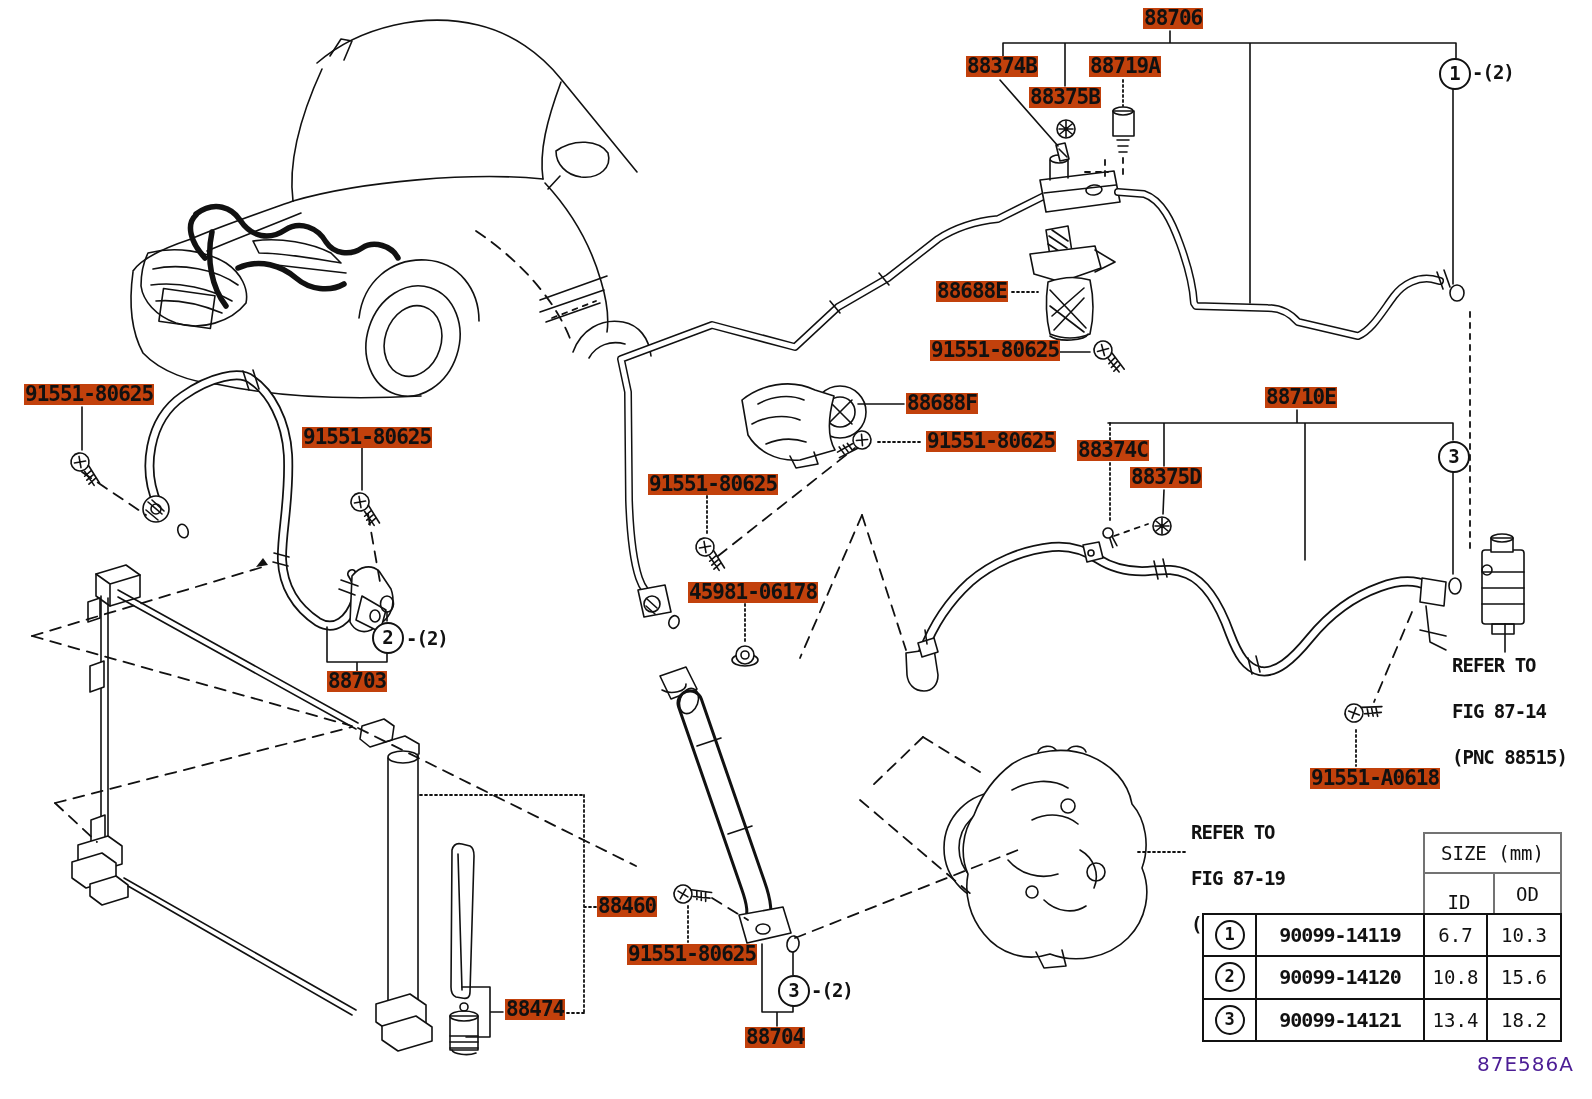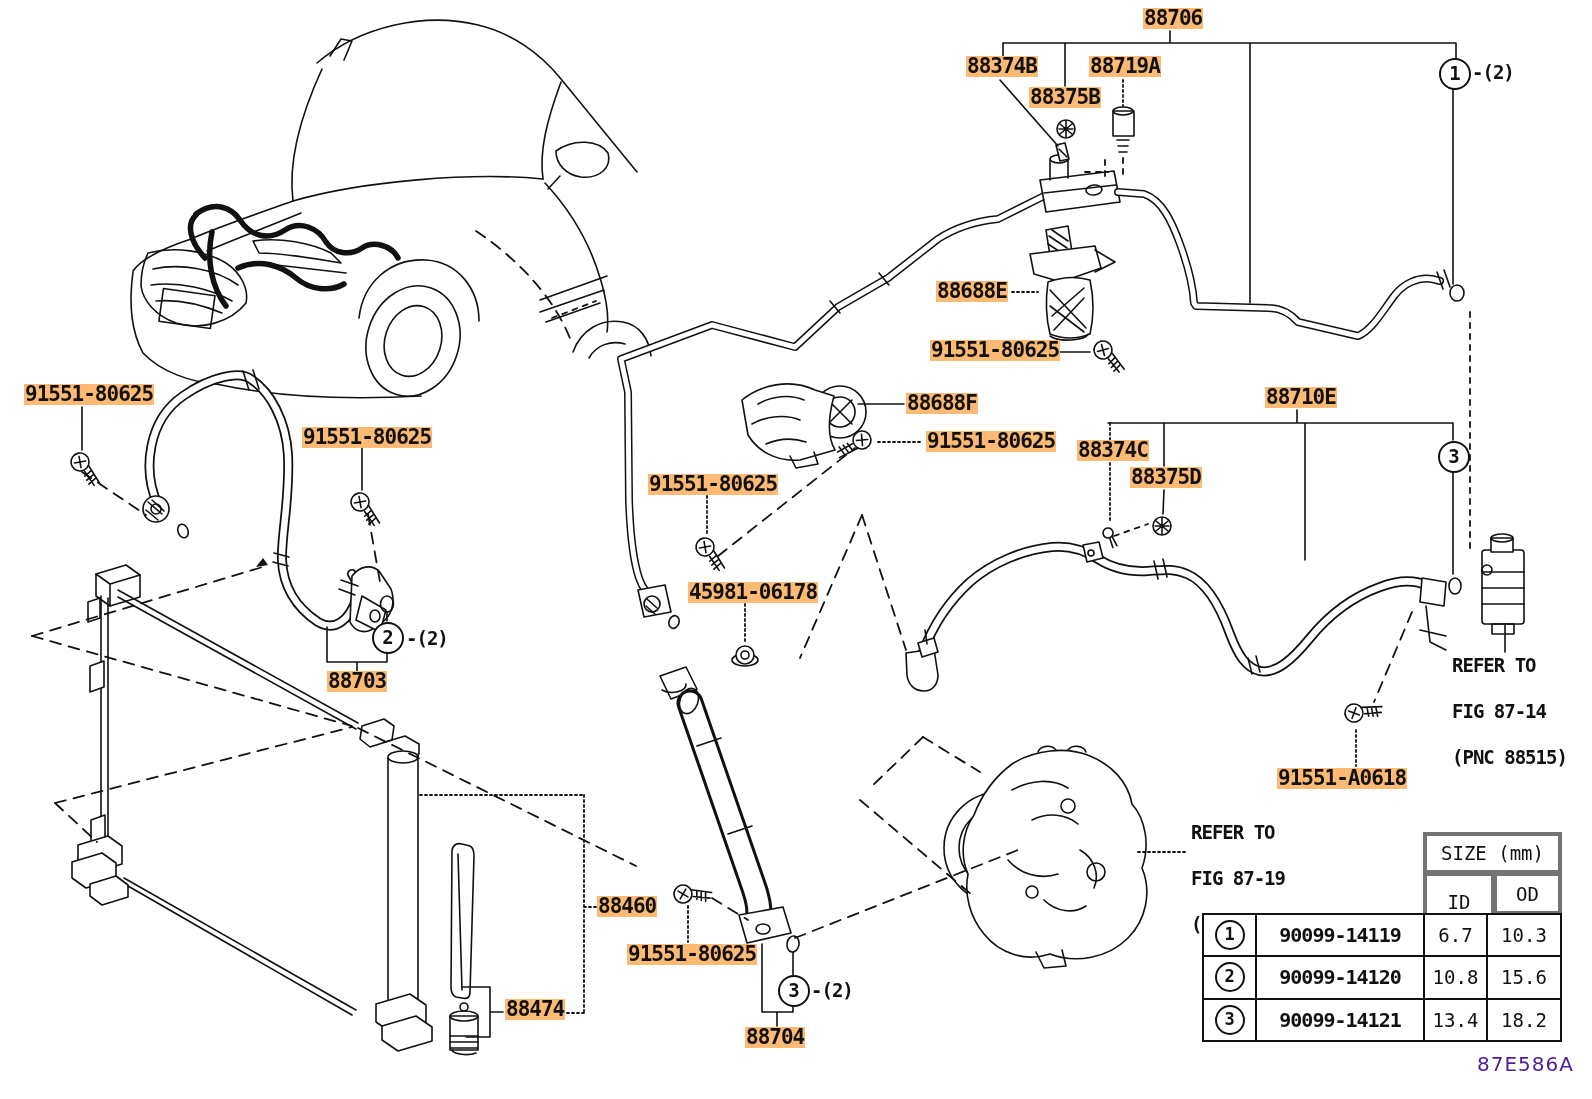--- a/index.html
+++ b/index.html
@@ -19,40 +19,40 @@
   .art .pipe-i{stroke:#fff;stroke-width:5;}
   .art .fat-o{stroke-width:27;}
   .art .fat-i{stroke:#fff;stroke-width:21;}
   .art .bold{stroke-width:5.5;}
   .art .dash{stroke-dasharray:11 8;stroke-width:1.8;}
   .art .dashfine{stroke-dasharray:5 6;stroke-width:1.8;}
   .art .dot{stroke-dasharray:2 3;stroke-width:1.8;}
   .art .solidfill{fill:#111;stroke:none;}
   .lbl{
     position:absolute;font-weight:bold;font-size:21px;line-height:1;
-    letter-spacing:-1px;white-space:nowrap;background:#fdba74;padding:0 1px;
+    letter-spacing:-1px;white-space:nowrap;background:#c2410c;padding:0 1px;
   }
   .qty{
     position:absolute;font-weight:bold;font-size:19px;line-height:1;
     letter-spacing:-1px;white-space:nowrap;background:#fff;
   }
   .circ{
     position:absolute;width:28px;height:28px;border:2.2px solid #111;border-radius:50%;
     background:#fff;font-weight:bold;font-size:19px;line-height:27px;text-align:center;
   }
   .ref{
     position:absolute;font-weight:bold;font-size:19px;line-height:23px;
     letter-spacing:-1px;white-space:pre;background:#fff;
   }
   .code{
     position:absolute;font-family:"DejaVu Sans",sans-serif;font-size:20px;
     letter-spacing:1px;color:#4c1d95;background:#fff;
   }
   
-  .tbl-box{position:absolute;border:4px solid #737373;background:#fff;box-sizing:border-box;
+  .tbl-box{position:absolute;border:2px solid #737373;background:#fff;box-sizing:border-box;
     font-size:19px;display:flex;align-items:center;justify-content:center;}
   .tbl-grid{position:absolute;border:2px solid #111;background:#fff;box-sizing:border-box;
     display:flex;flex-direction:column;}
   .tbl-row{flex:1;display:flex;border-top:2px solid #111;box-sizing:border-box;}
   .tbl-row:first-child{border-top:none;}
   .tbl-cell{display:flex;align-items:center;justify-content:center;border-left:2px solid #111;
     box-sizing:border-box;font-size:19px;}
   .tbl-cell:first-child{border-left:none;}
   .c-num{width:51px;}
   .c-part{width:168px;font-weight:bold;font-size:20px;letter-spacing:-1px;}
@@ -344,21 +344,21 @@
   <div class="lbl" style="left:1130px;top:467px">88375D</div>
   <div class="lbl" style="left:648px;top:474px">91551-80625</div>
   <div class="lbl" style="left:688px;top:582px">45981-06178</div>
   <div class="lbl" style="left:24px;top:384px">91551-80625</div>
   <div class="lbl" style="left:302px;top:427px">91551-80625</div>
   <div class="lbl" style="left:327px;top:671px">88703</div>
   <div class="lbl" style="left:597px;top:896px">88460</div>
   <div class="lbl" style="left:627px;top:944px">91551-80625</div>
   <div class="lbl" style="left:745px;top:1027px">88704</div>
   <div class="lbl" style="left:505px;top:999px">88474</div>
-  <div class="lbl" style="left:1277px;top:768px">91551-A0618</div>
+  <div class="lbl" style="left:1310px;top:768px">91551-A0618</div>
 
   <div class="circ" style="left:1439px;top:58px">1</div>
   <div class="qty" style="left:1472px;top:63px">-(2)</div>
   <div class="circ" style="left:372px;top:622px">2</div>
   <div class="qty" style="left:406px;top:629px">-(2)</div>
   <div class="circ" style="left:1438px;top:441px">3</div>
   <div class="circ" style="left:778px;top:975px">3</div>
   <div class="qty" style="left:811px;top:981px">-(2)</div>
 
   <div class="ref" style="left:1452px;top:654px"><span>REFER TO</span><br>

